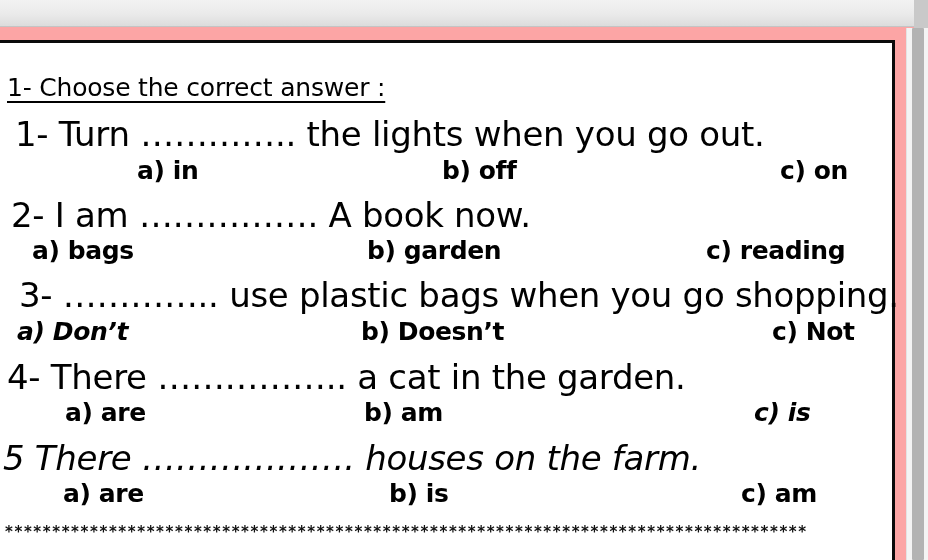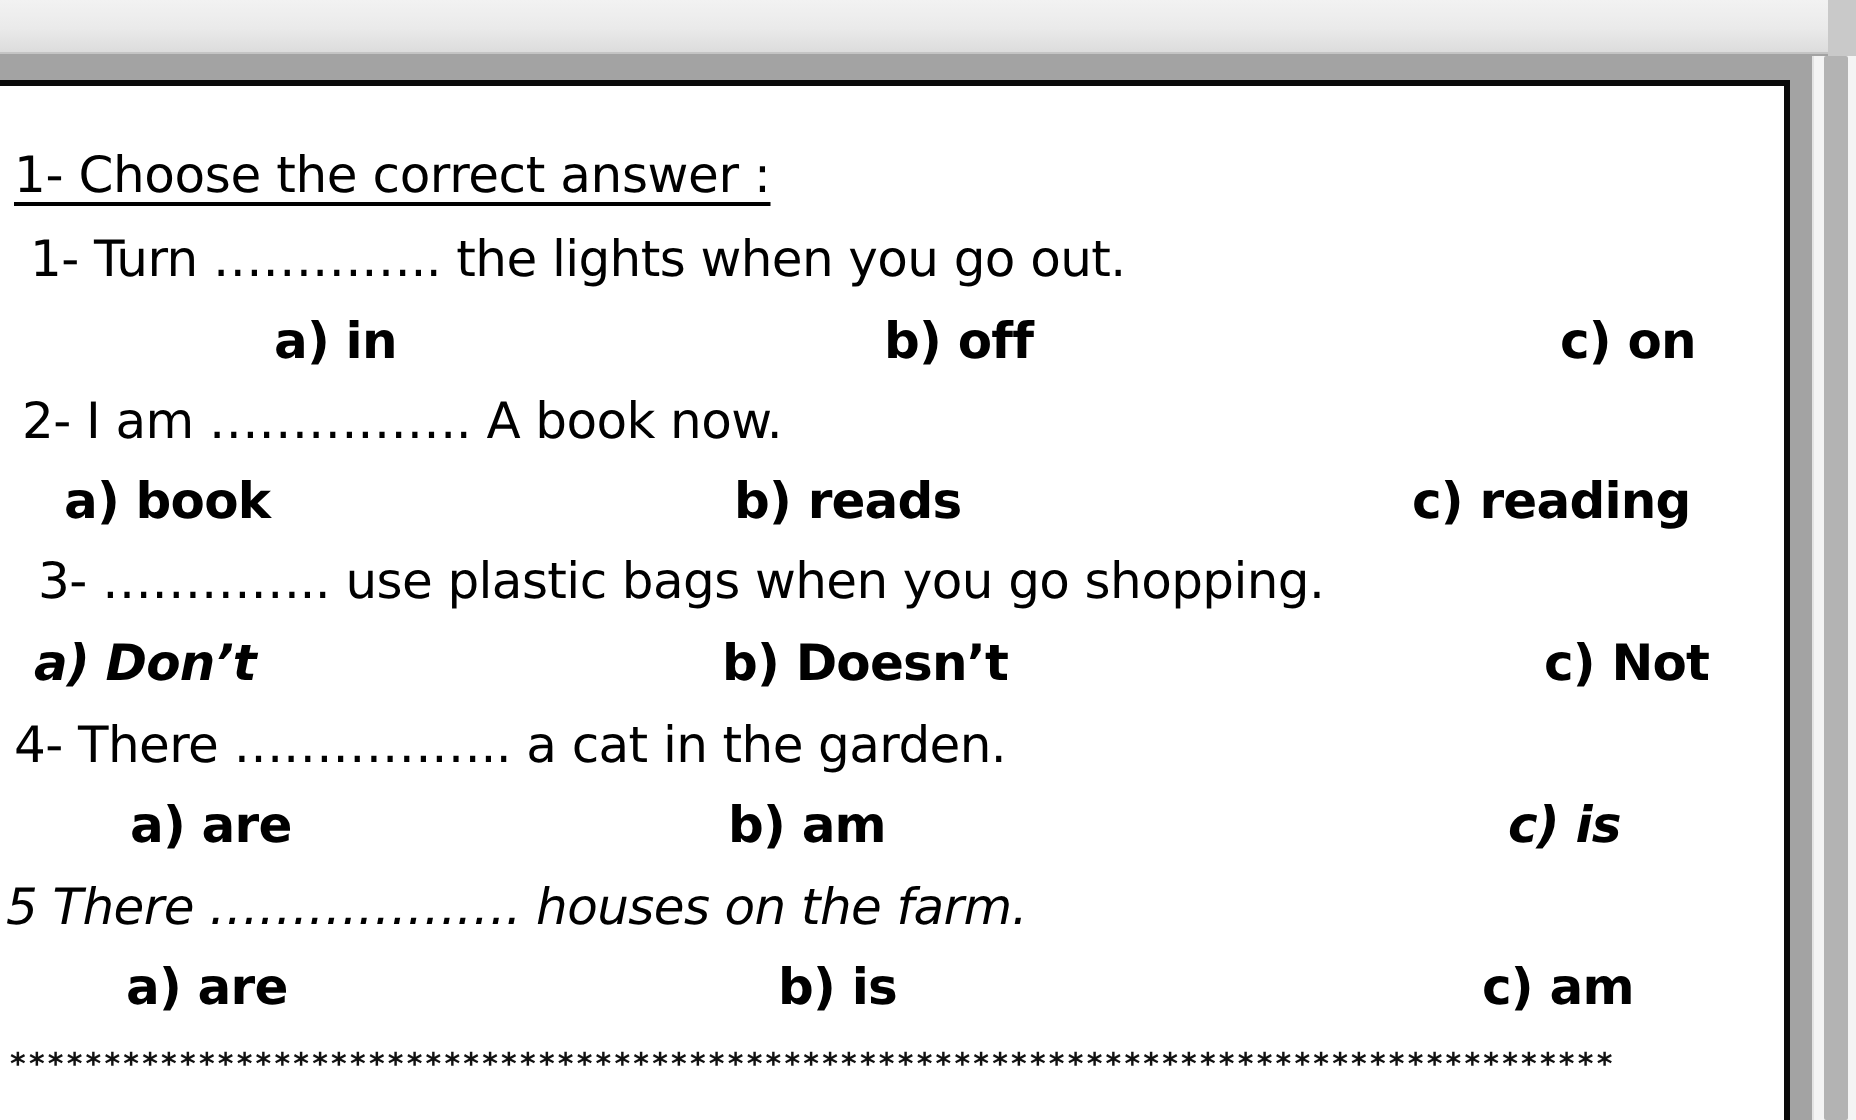--- a/index.html
+++ b/index.html
@@ -12,21 +12,21 @@
     width: 928px;
     height: 560px;
     overflow: hidden;
     font-family: "DejaVu Sans", sans-serif;
   }
 
   #viewer {
     position: relative;
     width: 928px;
     height: 560px;
-    background: #a3a3a3;
+    background: #fca5a5;
     overflow: hidden;
   }
 
   
   .top-chrome {
     position: absolute;
     left: 0; top: 0;
     width: 928px;
     height: 27px;
     background: linear-gradient(to bottom, #f2f2f2 0%, #eaeaea 55%, #dcdcdc 100%);
@@ -95,21 +95,21 @@
 
   .heading {
     font-size: 25px;
     letter-spacing: -0.2px;
     text-decoration: underline;
     text-underline-offset: 5px;
     text-decoration-thickness: 2px;
   }
 
   .q {
-    font-size: 25px;
+    font-size: 34px;
     letter-spacing: -0.3px;
     font-weight: 400;
   }
 
   .opt {
     font-size: 25px;
     font-weight: bold;
     letter-spacing: -0.4px;
   }
 
@@ -138,22 +138,22 @@
     <div class="page-inner">
 
       <div class="ln heading" style="left:10px; top:32px;">1- Choose the correct answer :</div>
 
       <div class="ln q" style="left:18px; top:74px;">1- Turn ………….. the lights when you go out.</div>
       <div class="ln opt" style="left:140px; top:115px;">a) in</div>
       <div class="ln opt" style="left:445px; top:115px;">b) off</div>
       <div class="ln opt" style="left:783px; top:115px;">c) on</div>
 
       <div class="ln q" style="left:14px; top:155px;">2- I am ……………. A book now.</div>
-      <div class="ln opt" style="left:35px; top:195px;">a) book</div>
-      <div class="ln opt" style="left:370px; top:195px;">b) reads</div>
+      <div class="ln opt" style="left:35px; top:195px;">a) bags</div>
+      <div class="ln opt" style="left:370px; top:195px;">b) garden</div>
       <div class="ln opt" style="left:709px; top:195px;">c) reading</div>
 
       <div class="ln q" style="left:22px; top:235px;">3- ………….. use plastic bags when you go shopping.</div>
       <div class="ln opt" style="left:20px; top:276px;font-style:italic;">a) Don’t</div>
       <div class="ln opt" style="left:364px; top:276px;">b) Doesn’t</div>
       <div class="ln opt" style="left:775px; top:276px;">c) Not</div>
 
       <div class="ln q" style="left:10px; top:317px;">4- There …………….. a cat in the garden.</div>
       <div class="ln opt" style="left:68px; top:357px;">a) are</div>
       <div class="ln opt" style="left:367px; top:357px;">b) am</div>

